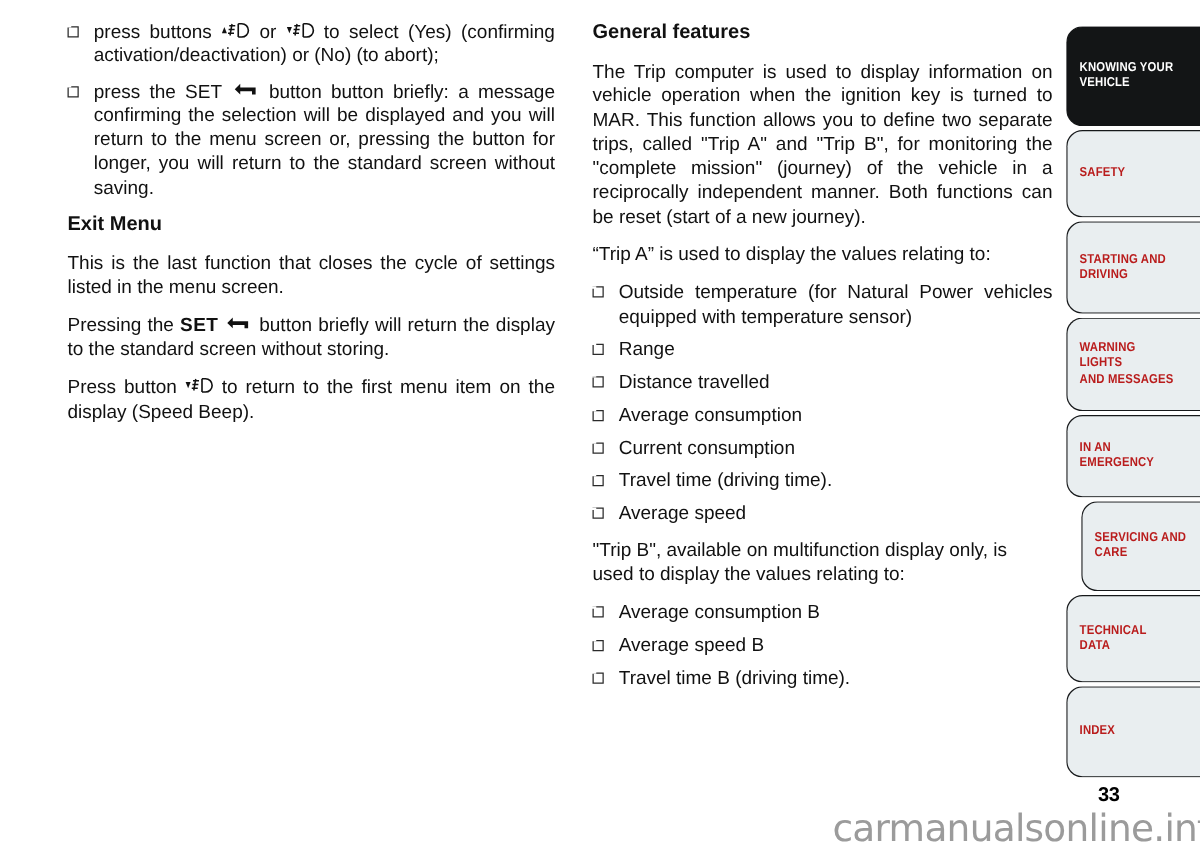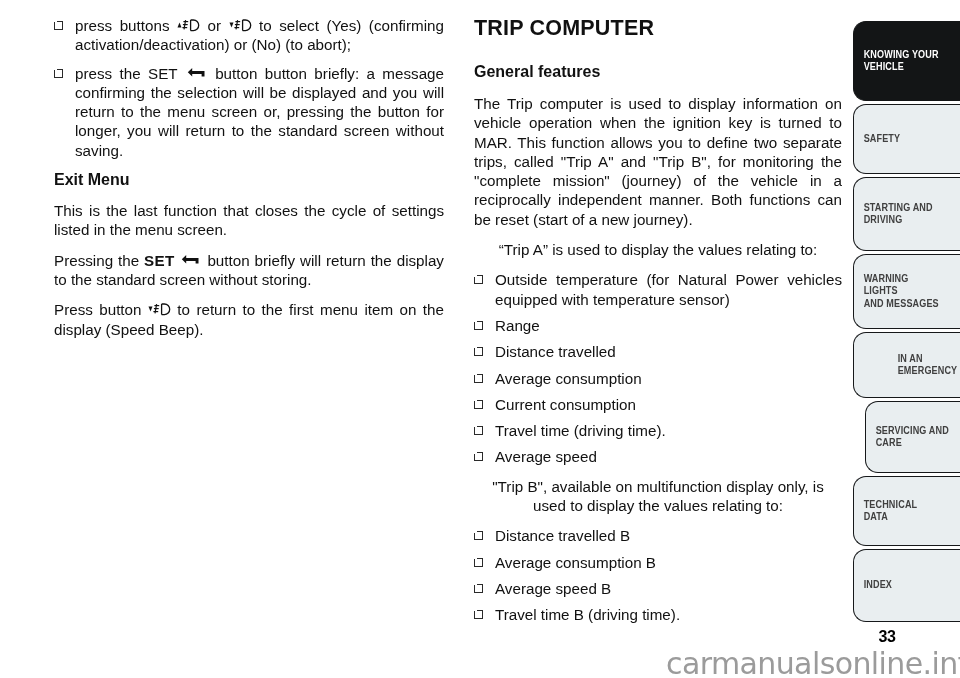--- a/index.html
+++ b/index.html
@@ -34,21 +34,21 @@
     color: #111111;
   }
   #col-left  { left: 54px; width: 390px; }
   #col-right { left: 474px; width: 368px; }
 
   .para {
     margin: 0 0 11px 0;
     text-align: justify;
     text-justify: inter-word;
   }
-  .para.nojust { text-align: center; }
+  .para.nojust { text-align: left; }
 
   h1.doc-title {
     font-size: 21.5px;
     font-weight: bold;
     letter-spacing: .2px;
     margin: 0 0 22px 0;
     line-height: 24px;
   }
   h2.sec-title {
     font-size: 16px;
@@ -123,21 +123,21 @@
   .tab {
     position: absolute;
     left: 0;
     width: 107px;
     box-sizing: border-box;
     border-top-left-radius: 13px;
     border-bottom-left-radius: 13px;
     border: 1.7px solid #16181a;
     border-right: none;
     background: #e9eef0;
-    color: #404040;
+    color: #b91c1c;
     display: flex;
     align-items: center;
   }
   .tab.active {
     background: #131516;
     border-color: #131516;
     color: #ffffff;
   }
   .tab .tab-label {
     font-size: 10.3px;
@@ -259,21 +259,20 @@
           <path d="M13.6,2.0 L13.6,12.6" stroke="#111" stroke-width="1.3" fill="none"></path>
         </svg>
       </span>
       <span>to return to the first menu item on the display (Speed Beep).</span>
     </p>
 
   </div>
 
   <div class="col" id="col-right">
 
-    <h1 class="doc-title">TRIP COMPUTER</h1>
 
     <h2 class="sec-title">General features</h2>
 
     <p class="para">The Trip computer is used to display information on vehicle operation when the ignition key is turned to MAR. This function allows you to define two separate trips, called "Trip A" and "Trip B", for monitoring the "complete mission" (journey) of the vehicle in a reciprocally independent manner. Both functions can be reset (start of a new journey).</p>
 
     <p class="para nojust">“Trip A” is used to display the values relating to:</p>
 
     <ul class="bullets">
       <li class="tight">
         <span class="sqbullet"></span>
@@ -301,24 +300,20 @@
       </li>
       <li class="tight">
         <span class="sqbullet"></span>
         <span>Average speed</span>
       </li>
     </ul>
 
     <p class="para nojust">"Trip B", available on multifunction display only, is used to display the values relating to:</p>
 
     <ul class="bullets">
-      <li class="tight">
-        <span class="sqbullet"></span>
-        <span>Distance travelled B</span>
-      </li>
       <li class="tight">
         <span class="sqbullet"></span>
         <span>Average consumption B</span>
       </li>
       <li class="tight">
         <span class="sqbullet"></span>
         <span>Average speed B</span>
       </li>
       <li class="tight">
         <span class="sqbullet"></span>
@@ -342,21 +337,21 @@
     <div class="tab" style="top:177px; height:74px;">
       <span class="tab-label">STARTING AND
 DRIVING</span>
     </div>
 
     <div class="tab" style="top:254px; height:75px;">
       <span class="tab-label">WARNING LIGHTS
 AND MESSAGES</span>
     </div>
 
-    <div class="tab" style="top:332px; height:66px;padding-left:34px;">
+    <div class="tab" style="top:332px; height:66px;">
       <span class="tab-label">IN AN EMERGENCY</span>
     </div>
 
     <div class="tab" style="top:401px; height:72px;margin-left:12px;">
       <span class="tab-label">SERVICING AND
 CARE</span>
     </div>
 
     <div class="tab" style="top:476px; height:70px;">
       <span class="tab-label">TECHNICAL DATA</span>

